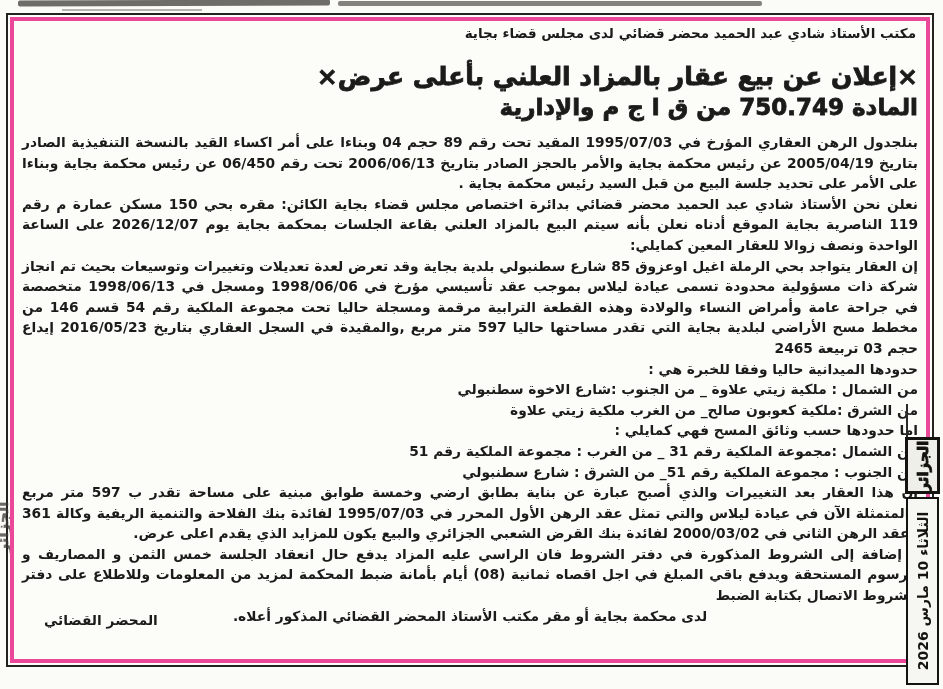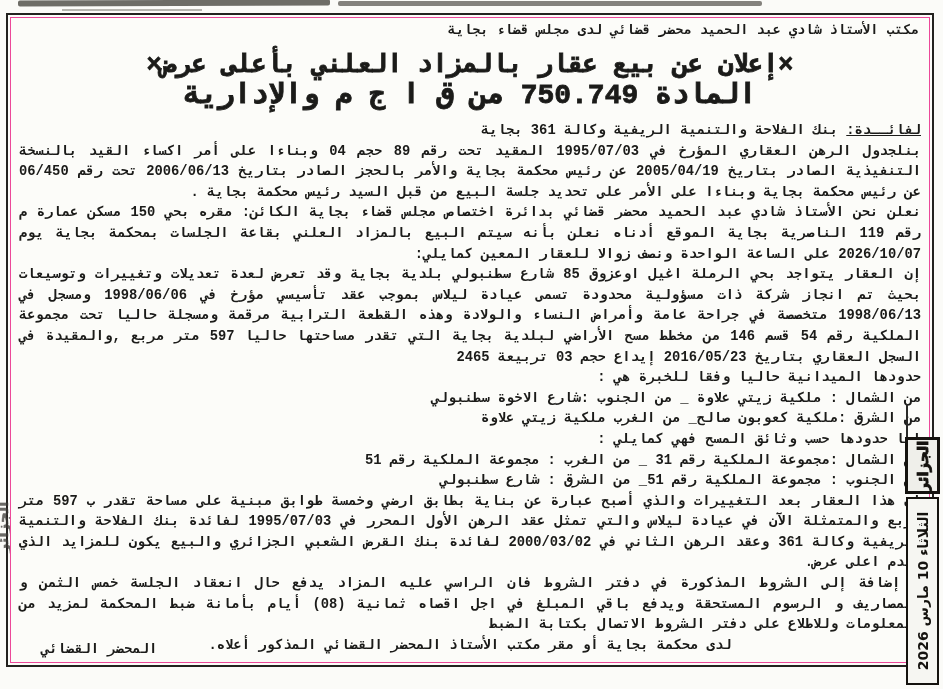--- a/index.html
+++ b/index.html
@@ -7,26 +7,26 @@
     position:relative;width:943px;height:689px;margin:0 auto;
     background:#fbfbf8;overflow:hidden;
     font-family:"DejaVu Sans",sans-serif;color:#1b1b19;
   }
   
   .torn1{position:absolute;left:18px;top:0;width:312px;height:6px;background:#55534e;opacity:.85;border-radius:2px;transform:rotate(-.2deg);}
   .torn2{position:absolute;left:338px;top:1px;width:424px;height:5px;background:#66645e;opacity:.8;border-radius:2px;}
   .torn3{position:absolute;left:62px;top:9px;width:140px;height:2px;background:#8a8880;opacity:.6;}
   
   .frame-outer{position:absolute;left:6px;top:13px;width:924px;height:650px;border:2px solid #23221f;background:#fcfcf9;}
-  .frame-inner{position:absolute;inset:2px;border:1px solid #ec4899;box-sizing:border-box;padding:2px 8px 0 8px;overflow:hidden;font-family:Liberation Mono, monospace;}
+  .frame-inner{position:absolute;inset:2px;border:4px solid #ec4899;box-sizing:border-box;padding:2px 8px 0 8px;overflow:hidden;}
   .content{direction:rtl;}
   .office{font-size:13.5px;font-weight:bold;line-height:19px;text-align:right;margin:1px 2px 0 0;}
-  .title{text-align:center;margin-top:10px;font-weight:bold;-webkit-text-stroke:.8px #1b1b19;}
+  .title{margin-top:18px;font-weight:bold;-webkit-text-stroke:.8px #1b1b19;}
   .title .t1{font-size:25px;line-height:31px;}
-  .title .t2{font-size:28px;line-height:30px;}
+  .title .t2{font-size:23px;line-height:30px;}
   .body{margin-top:10px;font-size:13.8px;font-weight:bold;line-height:20.6px;}
   .body p{margin:0;text-align:justify;}
   .body p.short{text-align:right;}
   .underline{text-decoration:underline;}
   .closing{text-align:center !important;}
   .signature{text-align:left !important;margin-top:-16px !important;padding-left:22px;}
   
   .col-rule{position:absolute;left:906px;top:404px;width:2px;height:33px;background:#2a2a28;}
   .masthead-logo{position:absolute;left:905px;top:437px;width:35px;height:57px;border:3px solid #15130f;background:#efefea;box-sizing:border-box;}
   .masthead-date{position:absolute;left:906px;top:497px;width:33px;height:188px;border:2px solid #15130f;background:#f6f6f2;box-sizing:border-box;}
@@ -53,23 +53,22 @@
         <div class="office">
           <div>مكتب الأستاذ شادي عبد الحميد محضر قضائي لدى مجلس قضاء بجاية</div>
         </div>
 
         <div class="title">
           <div class="t1">×إعلان عن بيع عقار بالمزاد العلني بأعلى عرض×</div>
           <div class="t2">المادة 750.749 من ق ا ج م والإدارية</div>
         </div>
 
         <div class="body">
-          <p class="short"><span class="underline">لفائــدة:</span><span> بنك الفلاحة والتنمية الريفية وكالة 361 بجاية</span></p>
           <p>بنلجدول الرهن العقاري المؤرخ في 1995/07/03 المقيد تحت رقم 89 حجم 04 وبناءا على أمر اكساء القيد بالنسخة التنفيذية الصادر بتاريخ 2005/04/19 عن رئيس محكمة بجاية والأمر بالحجز الصادر بتاريخ 2006/06/13 تحت رقم 06/450 عن رئيس محكمة بجاية وبناءا على الأمر على تحديد جلسة البيع من قبل السيد رئيس محكمة بجاية .</p>
-          <p>نعلن نحن الأستاذ شادي عبد الحميد محضر قضائي بدائرة اختصاص مجلس قضاء بجاية الكائن: مقره بحي 150 مسكن عمارة م رقم 119 الناصرية بجاية الموقع أدناه نعلن بأنه سيتم البيع بالمزاد العلني بقاعة الجلسات بمحكمة بجاية يوم 2026/10/07 على الساعة الواحدة ونصف زوالا للعقار المعين كمايلي:</p>
+          <p>نعلن نحن الأستاذ شادي عبد الحميد محضر قضائي بدائرة اختصاص مجلس قضاء بجاية الكائن: مقره بحي 150 مسكن عمارة م رقم 119 الناصرية بجاية الموقع أدناه نعلن بأنه سيتم البيع بالمزاد العلني بقاعة الجلسات بمحكمة بجاية يوم 2026/12/07 على الساعة الواحدة ونصف زوالا للعقار المعين كمايلي:</p>
           <p>إن العقار يتواجد بحي الرملة اغيل اوعزوق 85 شارع سطنبولي بلدية بجاية وقد تعرض لعدة تعديلات وتغييرات وتوسيعات بحيث تم انجاز شركة ذات مسؤولية محدودة تسمى عيادة ليلاس بموجب عقد تأسيسي مؤرخ في 1998/06/06 ومسجل في 1998/06/13 متخصصة في جراحة عامة وأمراض النساء والولادة وهذه القطعة الترابية مرقمة ومسجلة حاليا تحت مجموعة الملكية رقم 54 قسم 146 من مخطط مسح الأراضي لبلدية بجاية التي تقدر مساحتها حاليا 597 متر مربع ,والمقيدة في السجل العقاري بتاريخ 2016/05/23 إيداع حجم 03 تربيعة 2465</p>
           <p class="short">حدودها الميدانية حاليا وفقا للخبرة هي :</p>
           <p class="short">من الشمال : ملكية زيتي علاوة _ من الجنوب :شارع الاخوة سطنبولي</p>
           <p class="short">من الشرق :ملكية كعوبون صالح_ من الغرب ملكية زيتي علاوة</p>
           <p class="short">اما حدودها حسب وثائق المسح فهي كمايلي :</p>
           <p class="short">من الشمال :مجموعة الملكية رقم 31 _ من الغرب : مجموعة الملكية رقم 51</p>
           <p class="short">من الجنوب : مجموعة الملكية رقم 51_ من الشرق : شارع سطنبولي</p>
           <p>ان هذا العقار بعد التغييرات والذي أصبح عبارة عن بناية بطابق ارضي وخمسة طوابق مبنية على مساحة تقدر ب 597 متر مربع والمتمثلة الآن في عيادة ليلاس والتي تمثل عقد الرهن الأول المحرر في 1995/07/03 لفائدة بنك الفلاحة والتنمية الريفية وكالة 361 وعقد الرهن الثاني في 2000/03/02 لفائدة بنك القرض الشعبي الجزائري والبيع يكون للمزايد الذي يقدم اعلى عرض.</p>
           <p>و إضافة إلى الشروط المذكورة في دفتر الشروط فان الراسي عليه المزاد يدفع حال انعقاد الجلسة خمس الثمن و المصاريف و الرسوم المستحقة ويدفع باقي المبلغ في اجل اقصاه ثمانية (08) أيام بأمانة ضبط المحكمة لمزيد من المعلومات وللاطلاع على دفتر الشروط الاتصال بكتابة الضبط</p>
           <p class="closing">لدى محكمة بجاية أو مقر مكتب الأستاذ المحضر القضائي المذكور أعلاه.</p>

